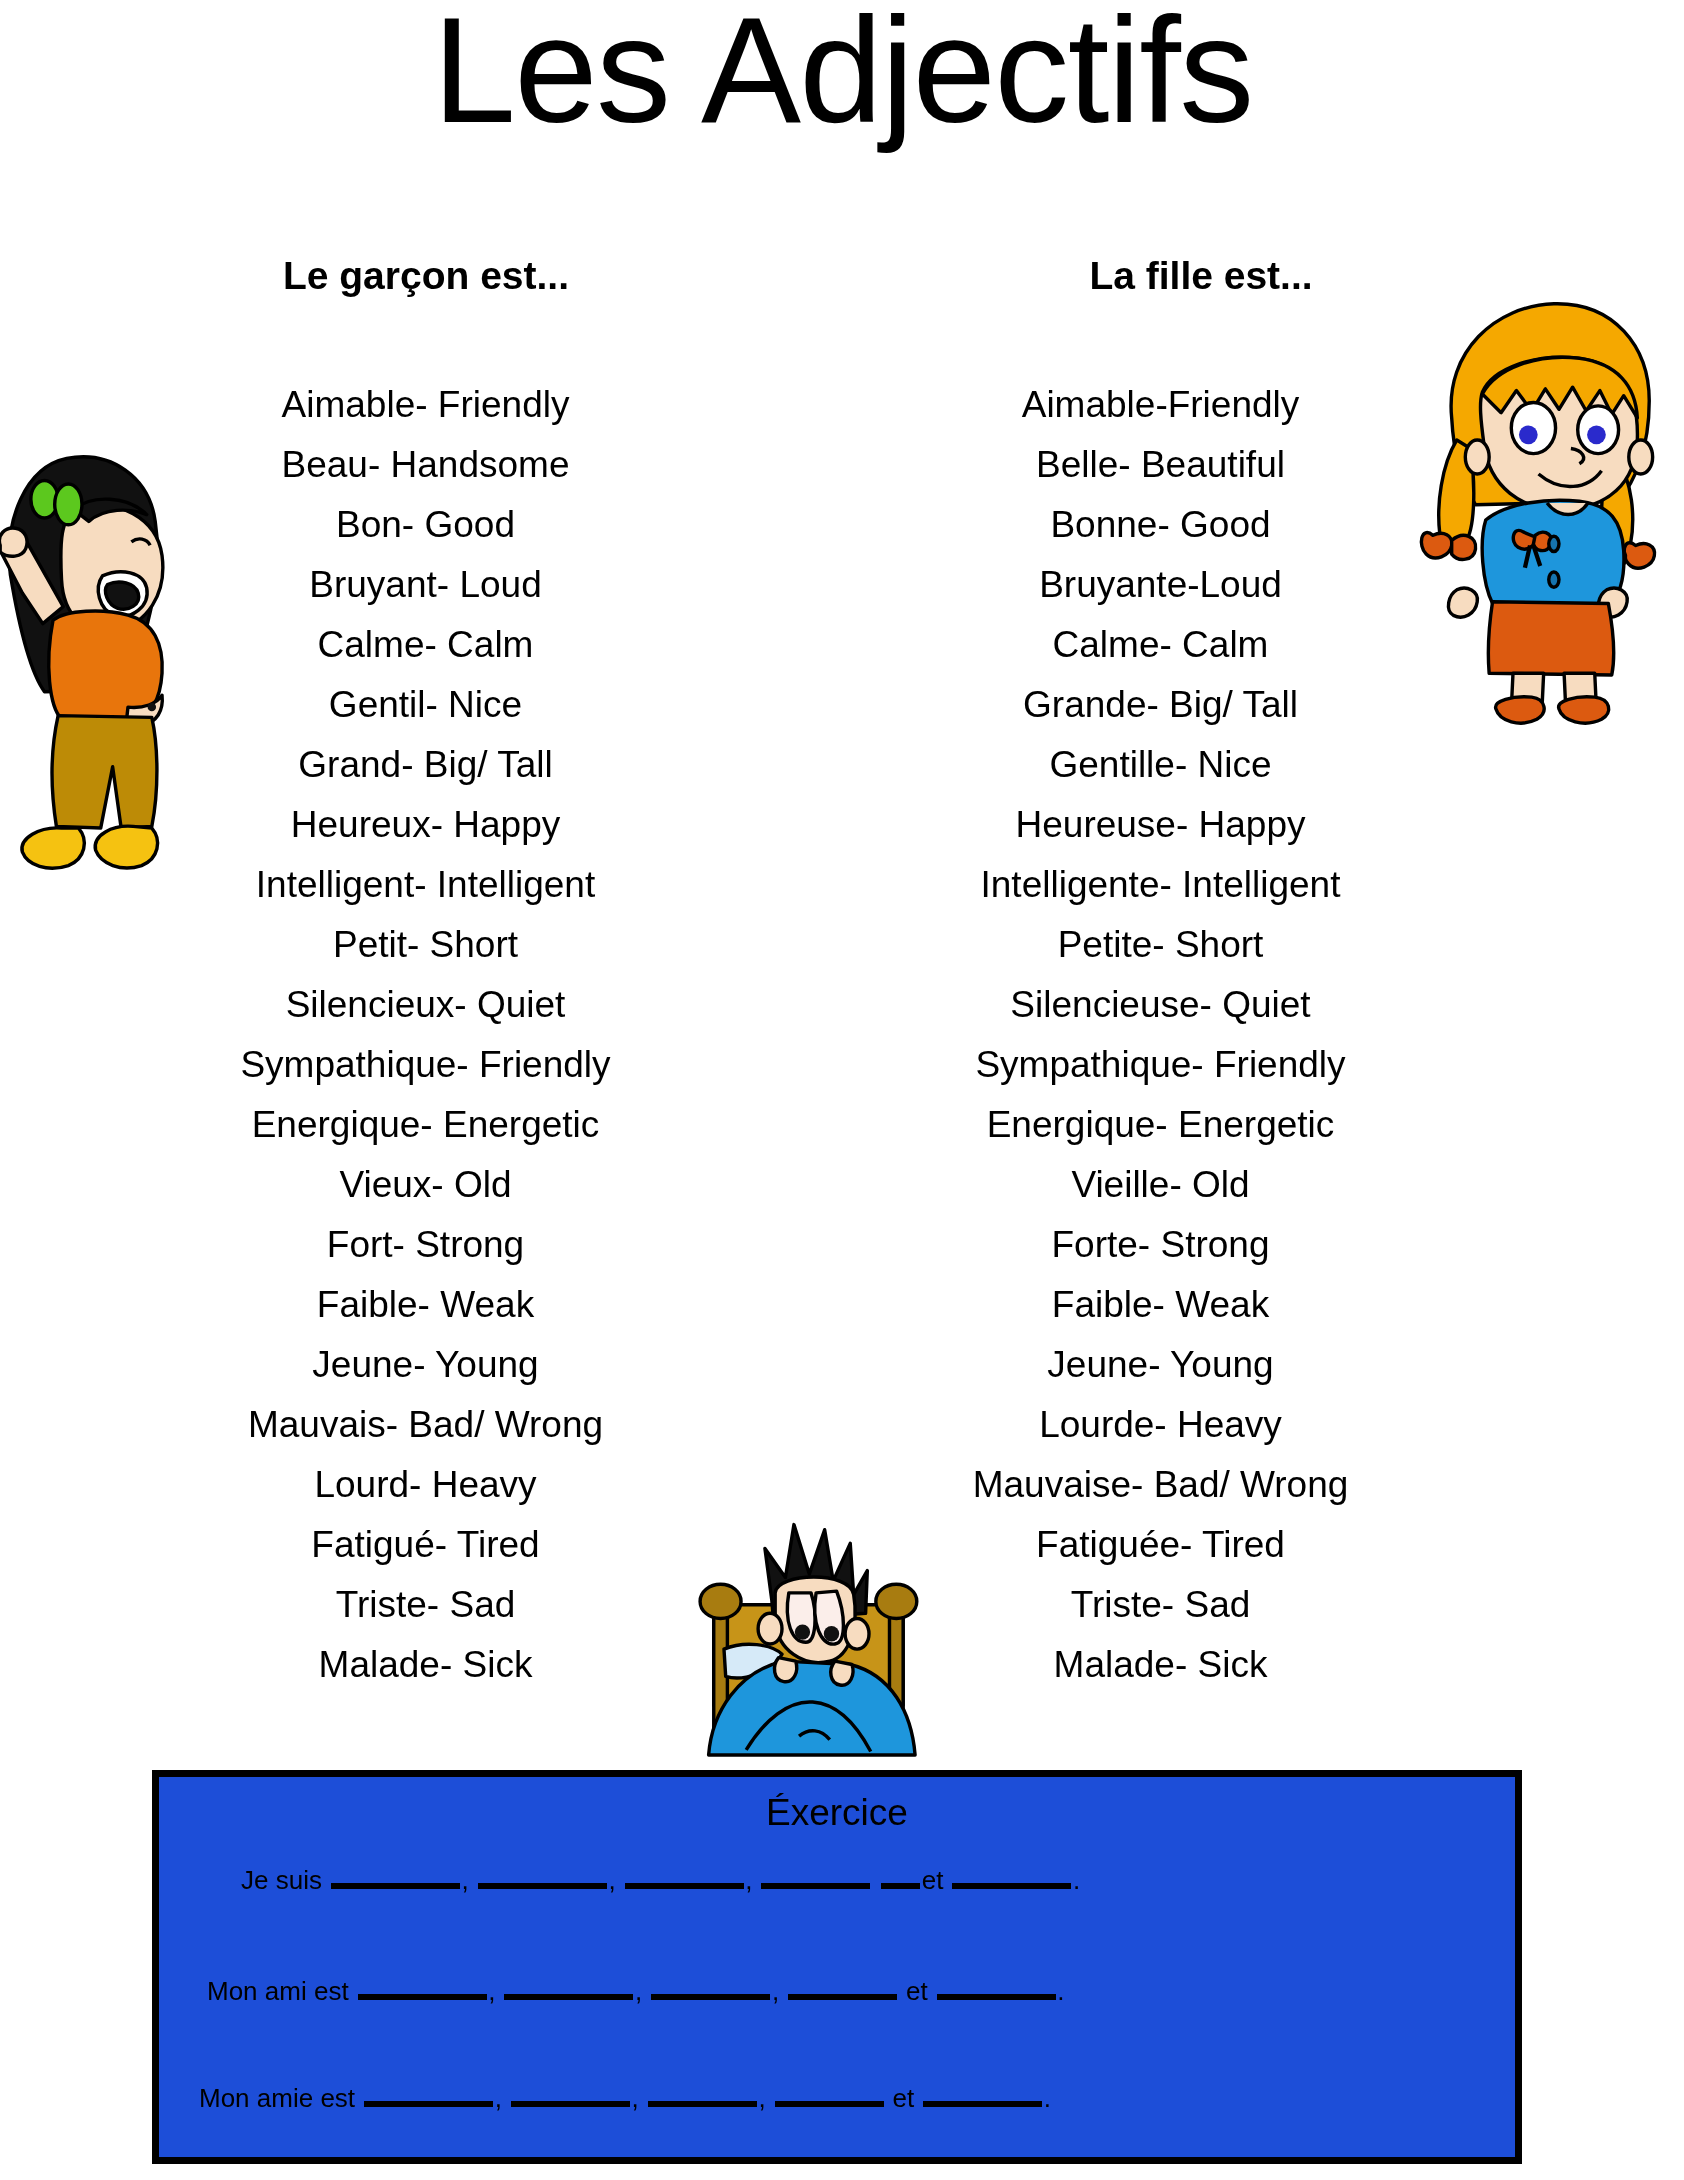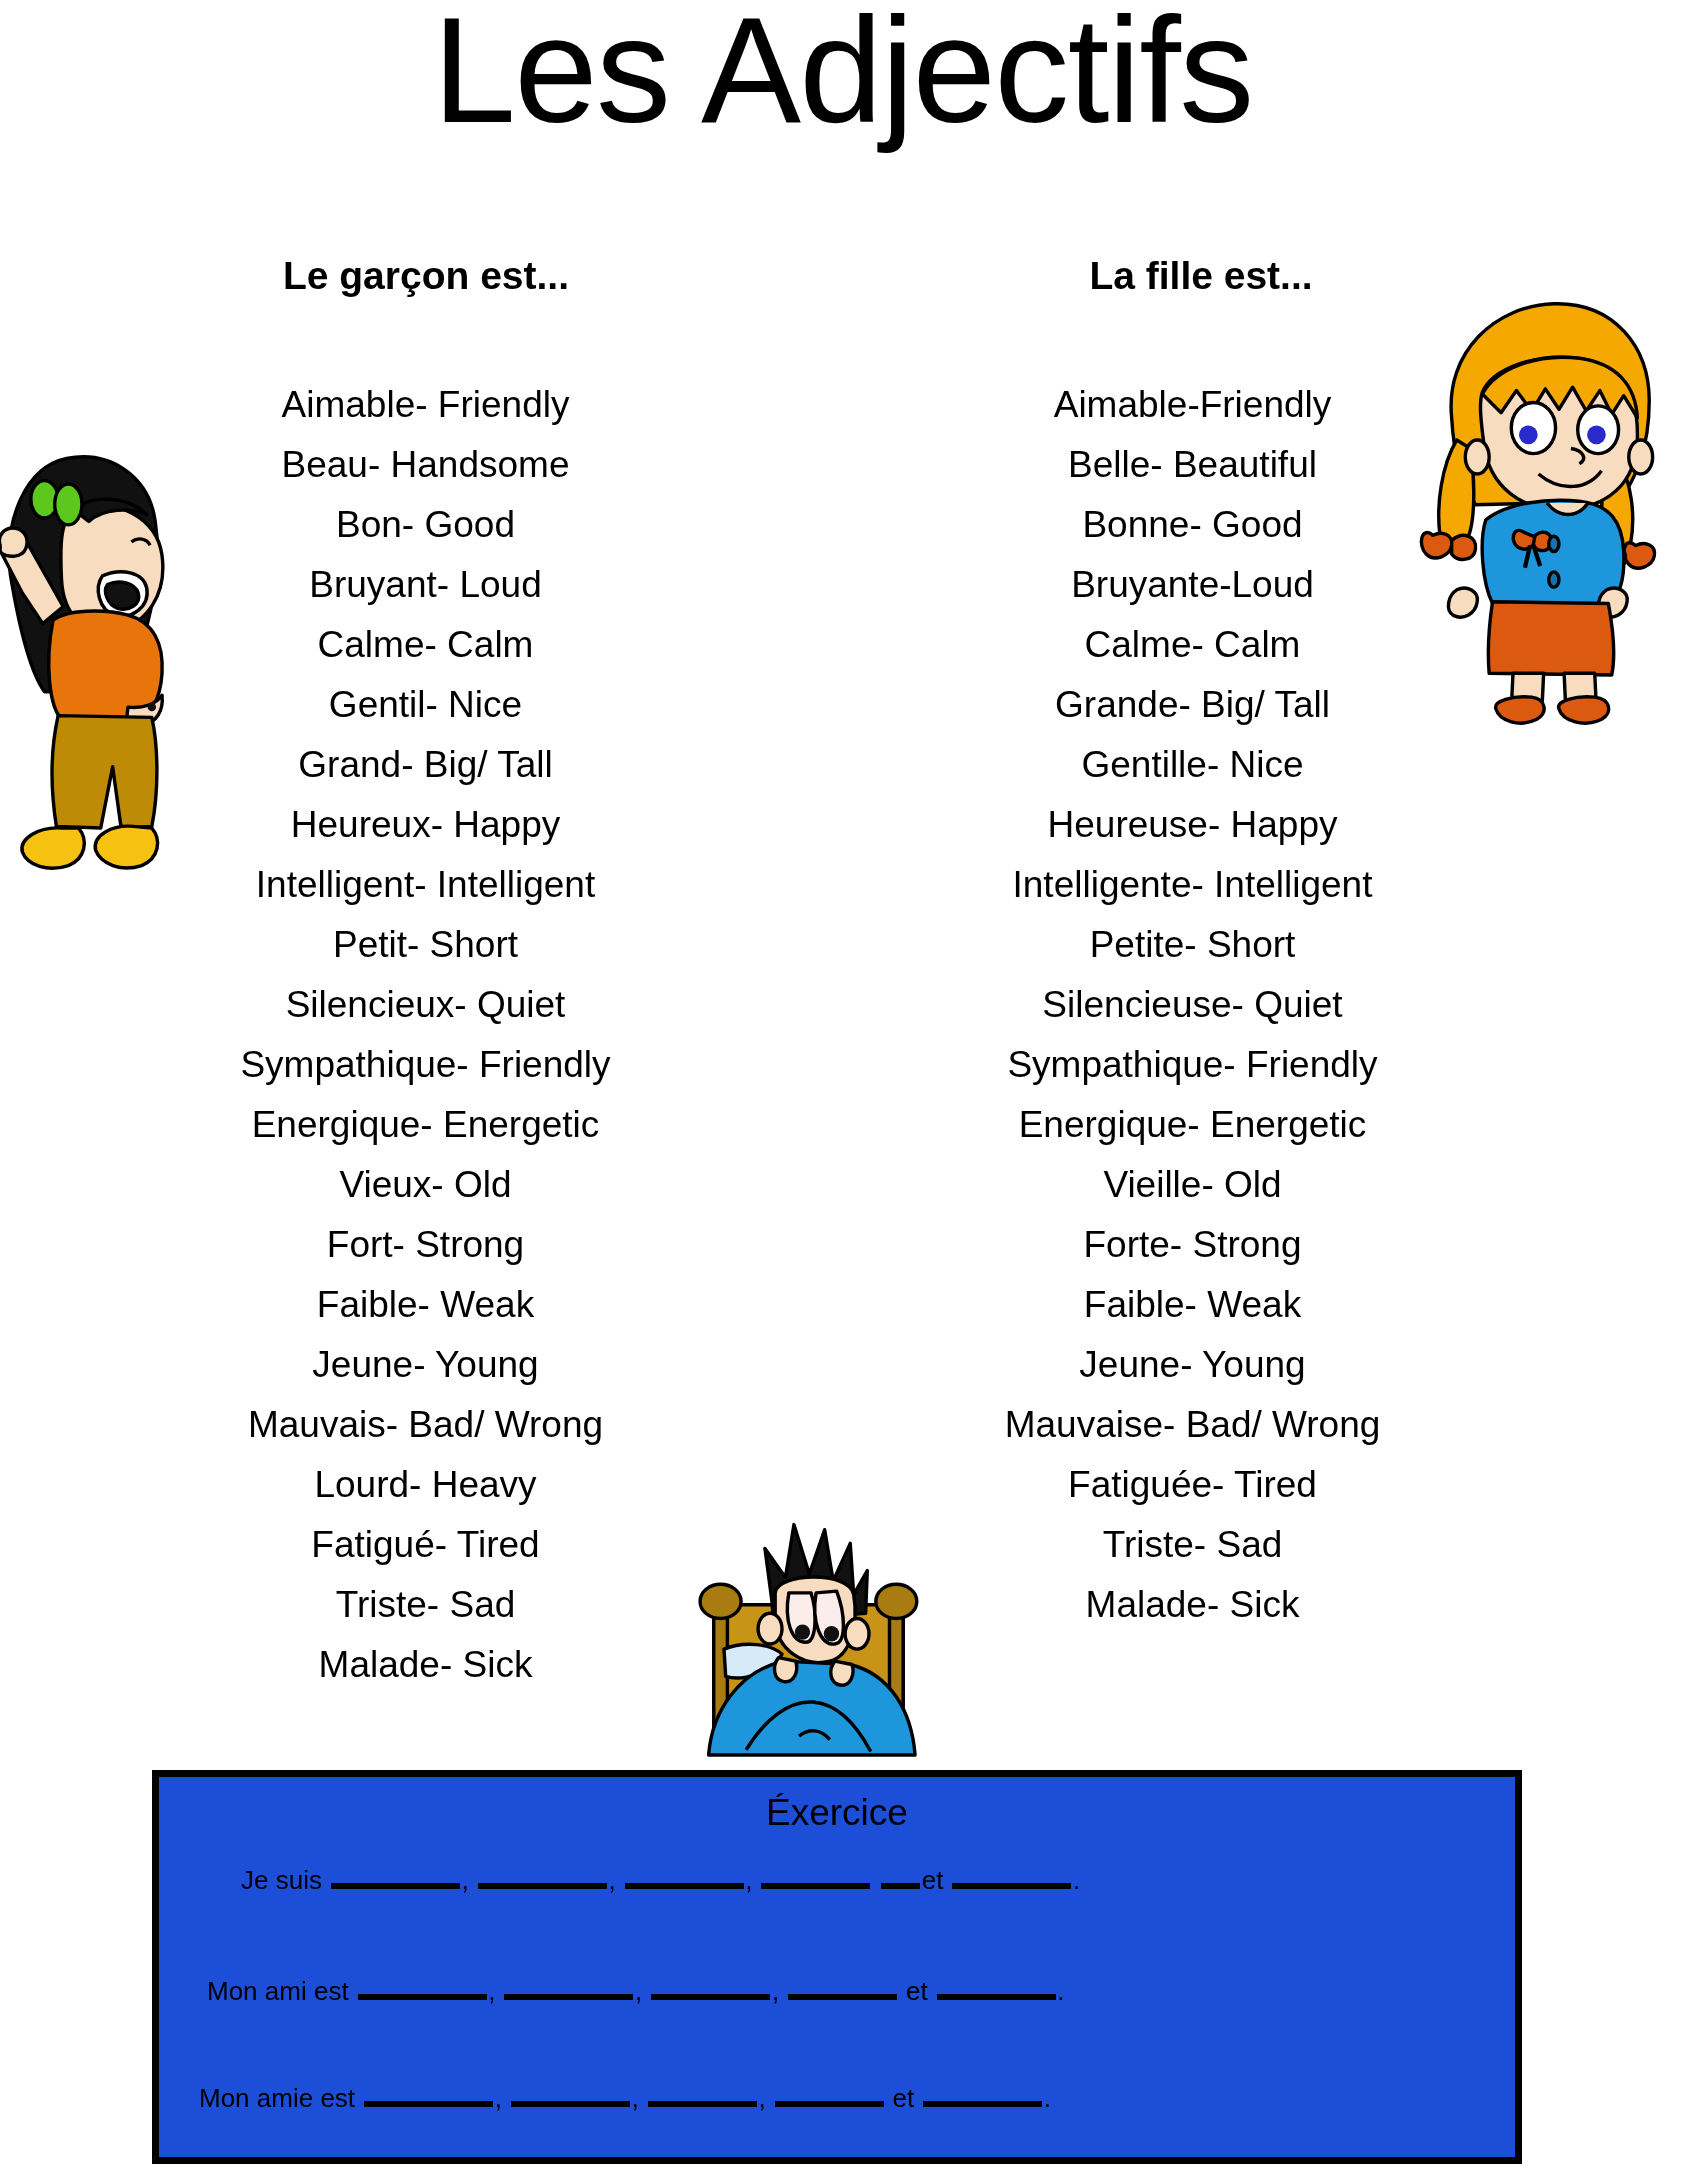--- a/index.html
+++ b/index.html
@@ -49,21 +49,21 @@
   .word-col {
     position: absolute;
     top: 375px;
     width: 545px;
     text-align: center;
     font-size: 37px;
     line-height: 60px;
     white-space: nowrap;
   }
   #col-boy  { left: 153px; }
-  #col-girl { left: 920px; }
+  #col-girl { left: 888px; }
   .word-line { display: block; }
 
   
   #exercise-box {
     position: absolute;
     left: 152px;
     top: 1770px;
     width: 1370px;
     height: 394px;
     border: 7.7px solid #000000;
@@ -152,20 +152,21 @@
     <span class="word-line">Heureuse- Happy</span>
     <span class="word-line">Intelligente- Intelligent</span>
     <span class="word-line">Petite- Short</span>
     <span class="word-line">Silencieuse- Quiet</span>
     <span class="word-line">Sympathique- Friendly</span>
     <span class="word-line">Energique- Energetic</span>
     <span class="word-line">Vieille- Old</span>
     <span class="word-line">Forte- Strong</span>
     <span class="word-line">Faible- Weak</span>
     <span class="word-line">Jeune- Young</span>
+    <span class="word-line">Lourde- Heavy</span>
     <span class="word-line">Mauvaise- Bad/ Wrong</span>
     <span class="word-line">Fatiguée- Tired</span>
     <span class="word-line">Triste- Sad</span>
     <span class="word-line">Malade- Sick</span>
   </div>
 
   <div class="art" id="art-boy">
     <svg viewBox="0 0 205 540" width="175" height="460" xmlns="http://www.w3.org/2000/svg">
       <g stroke="#000" stroke-width="4" stroke-linejoin="round">
 

